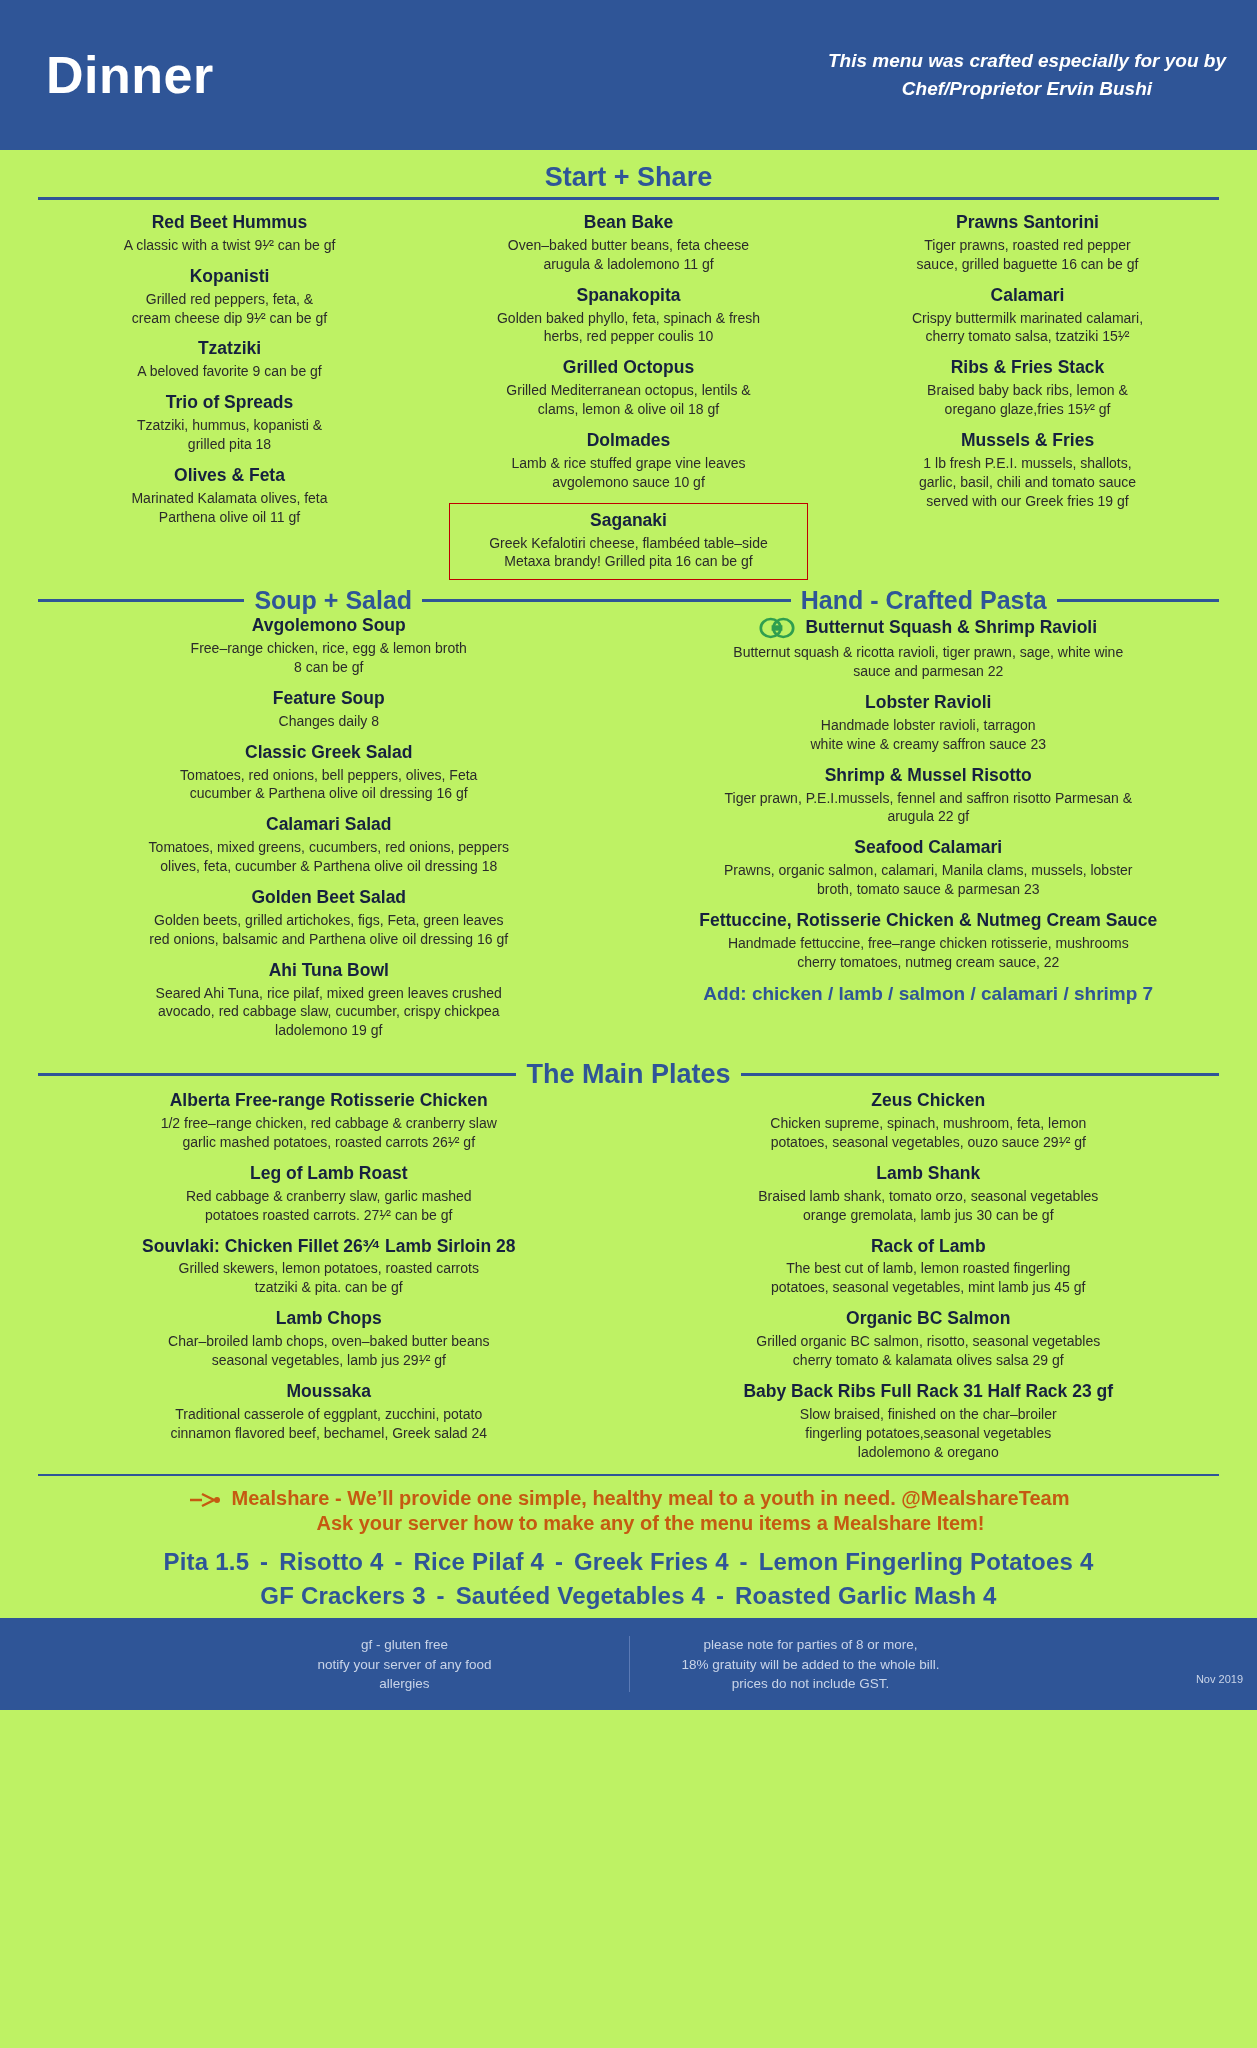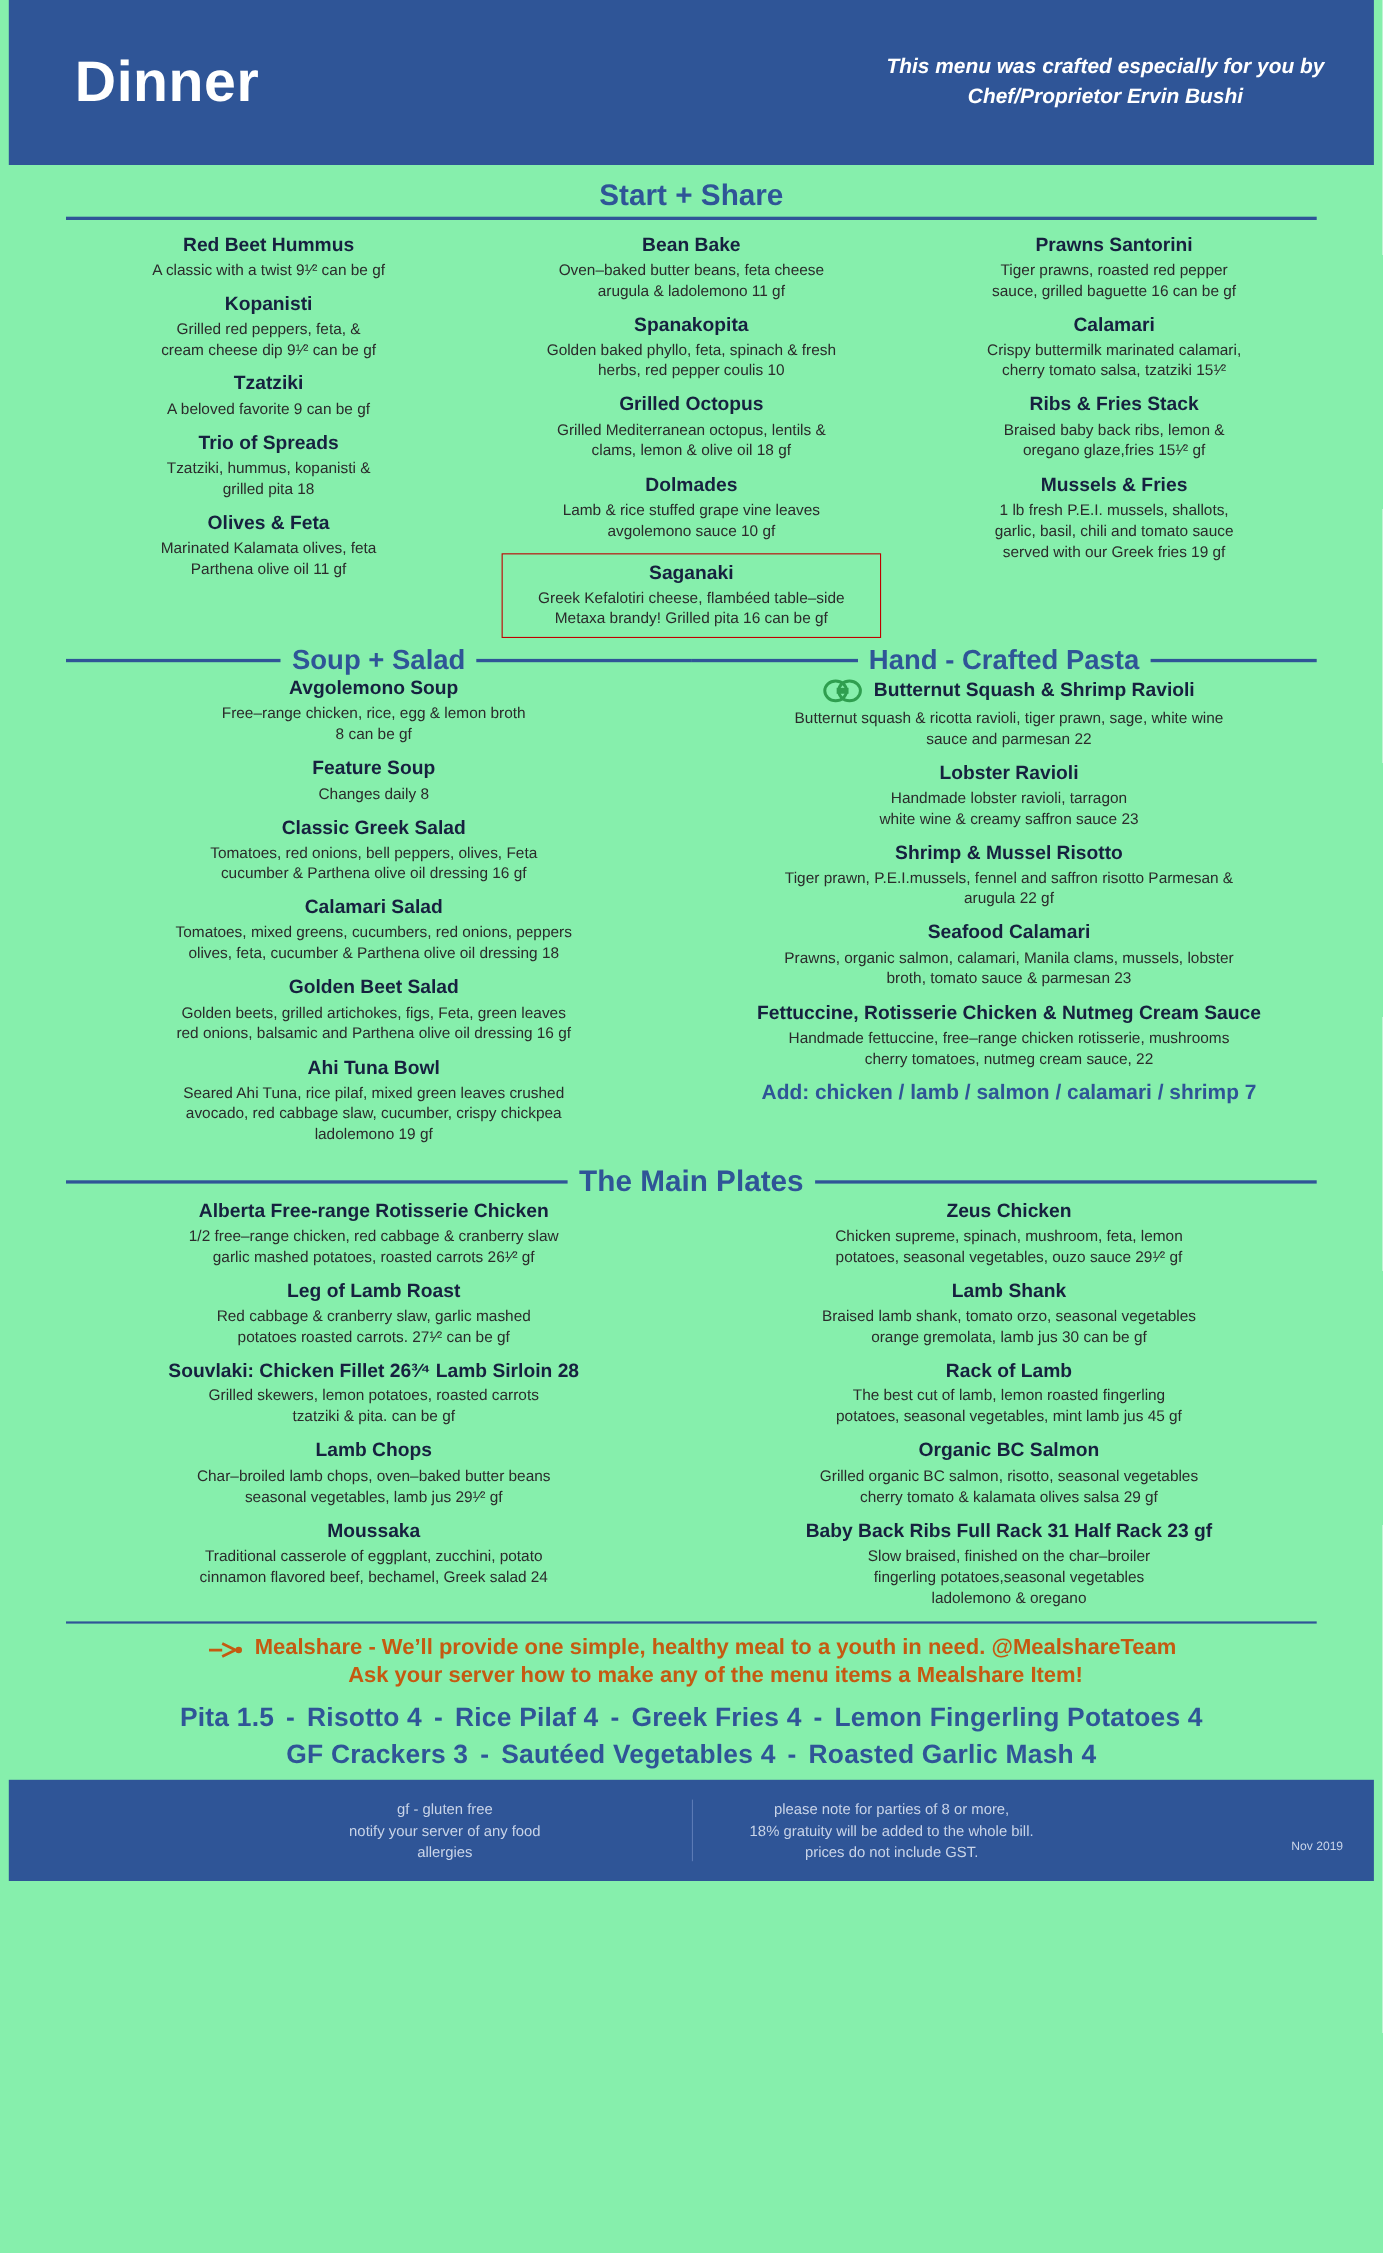--- a/index.html
+++ b/index.html
@@ -13,22 +13,22 @@
     font-family: "Liberation Sans", sans-serif;
     color: #16213f;
     position: relative;
     overflow: hidden;
   }
   .page {
     position: relative;
     width: 1257px;
     height: 2048px;
     box-sizing: border-box;
-    padding: 0 60px;
-    background: #86efac;
+    padding: 0 38px;
+    background: #bef264;
   }
   
   .header {
     background: #2f5597;
     color: #ffffff;
     height: 150px;
     display: flex;
     align-items: center;
     justify-content: space-between;
     padding: 0 45px 0 60px;

